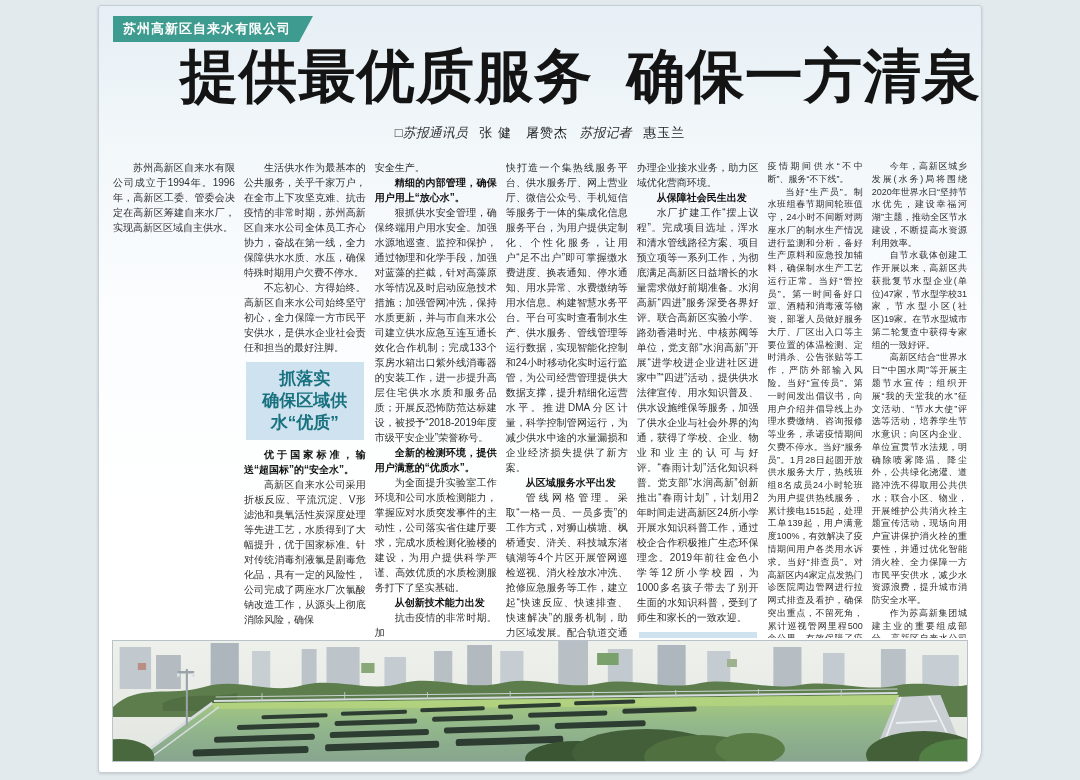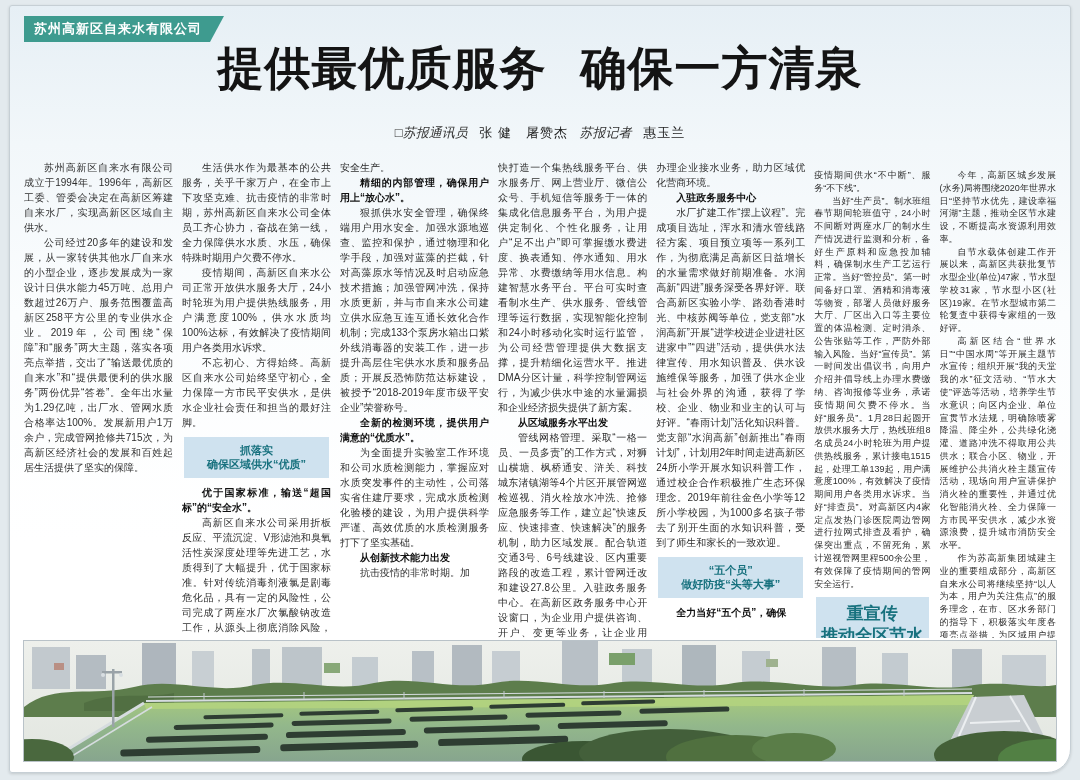--- a/index.html
+++ b/index.html
@@ -2,69 +2,69 @@
 <html><head>
 <meta charset="utf-8">
 <style>
   html,body{margin:0;padding:0;}
   body{
     width:1080px;height:780px;overflow:hidden;
     background:#e3eaee;
     font-family:"Liberation Sans","DejaVu Sans",sans-serif;
   }
   .page{
-    position:relative;width:1062px;height:768px;margin:5px auto 0 auto;
+    position:relative;width:884px;height:768px;margin:5px auto 0 auto;
     background:linear-gradient(180deg,#e6eff5 0%,#f2f7fa 18%,#fbfdfe 40%,#ffffff 70%);
     border:1px solid #c6cfd5;
     border-radius:3px 3px 24px 3px;
     box-shadow:0 1px 3px rgba(0,0,0,.15);
     padding:0;box-sizing:border-box;
   }
   
   .masthead{position:relative;height:150px;}
   .badge{
     position:absolute;left:14px;top:10px;
     background:#3e9b8f;color:#fff;
     font-size:13px;font-weight:bold;letter-spacing:1px;
     padding:4px 22px 4px 10px;
     clip-path:polygon(0 0,100% 0,93% 100%,0 100%);
   }
   .headline{
     position:absolute;left:0;right:0;top:32px;
-    text-align:center;
+    text-align:right;
     font-family:"DejaVu Serif","Liberation Serif",serif;
-    font-weight:900;font-size:46px;color:#141414;
+    font-weight:900;font-size:58px;color:#141414;
     letter-spacing:1px;white-space:nowrap;
   }
   .headline .hl2{margin-left:34px;}
   .byline{
     position:absolute;left:0;right:0;top:118px;
     text-align:center;font-size:13px;color:#222;
   }
   .byline .lbl{font-family:"Liberation Serif","DejaVu Serif",serif;font-style:italic;color:#333;margin:16px 4px;}
   .byline .nm{font-weight:normal;margin:0 4px;letter-spacing:1px;}
   
   .cols{
     display:flex;gap:9px;
     padding:4px 14px 0 14px;
     height:482px;box-sizing:border-box;
   }
   .col{
     flex:1.28 1 0;overflow:hidden;
     font-size:10px;line-height:1.5;color:#2e2e2e;
     text-align:justify;
   }
-  .col.narrow{flex:1 1 0;font-size:9px;line-height:1.42;margin-top:9px;}
+  .col.narrow{flex:1 1 0;font-size:9px;line-height:1.42;}
   .col p{margin:0;text-indent:2em;}
   .col p.pc{text-indent:0;}
   .col p.bold,.col p.boldc{font-weight:bold;color:#111;}
   .colhead{
     margin:7px 2px 7px 2px;padding:6px 2px;
     background:#cfe2ef;color:#17717e;
-    font-weight:bold;font-size:11px;line-height:1.3;
+    font-weight:bold;font-size:17px;line-height:1.3;
     text-align:center;text-indent:0;
   }
   .narrow .colhead{font-size:17px;}
   
   .photo{
     margin:2px 13px 0 13px;height:122px;
     border:1px solid #b9c2c8;box-sizing:border-box;
     overflow:hidden;background:#e9ece8;
   }
   .photo svg{display:block;width:100%;height:100%;}
@@ -83,25 +83,23 @@
       <span class="lbl">□苏报通讯员</span>
       <span class="nm">张 健　屠赞杰</span>
       <span class="lbl">苏报记者</span>
       <span class="nm">惠玉兰</span>
     </div>
   </div>
 
   <div class="cols">
       <div class="col">
         <p class="p">苏州高新区自来水有限公司成立于1994年。1996年，高新区工委、管委会决定在高新区筹建自来水厂，实现高新区区域自主供水。</p>
-        <p class="p">公司经过20多年的建设和发展，从一家转供其他水厂自来水的小型企业，逐步发展成为一家设计日供水能力45万吨、总用户数超过26万户、服务范围覆盖高新区258平方公里的专业供水企业。2019年，公司围绕“保障”和“服务”两大主题，落实各项亮点举措，交出了“输送最优质的自来水”和“提供最便利的供水服务”两份优异“答卷”。全年出水量为1.29亿吨，出厂水、管网水质合格率达100%。发展新用户1万余户，完成管网抢修共715次，为高新区经济社会的发展和百姓起居生活提供了坚实的保障。</p>
       </div>
       <div class="col">
         <p class="p">生活供水作为最基本的公共服务，关乎千家万户，在全市上下攻坚克难、抗击疫情的非常时期，苏州高新区自来水公司全体员工齐心协力，奋战在第一线，全力保障供水水质、水压，确保特殊时期用户欠费不停水。</p>
-        <p class="p">疫情期间，高新区自来水公司正常开放供水服务大厅，24小时轮班为用户提供热线服务，用户满意度100%，供水水质均100%达标，有效解决了疫情期间用户各类用水诉求。</p>
         <p class="p">不忘初心、方得始终。高新区自来水公司始终坚守初心，全力保障一方市民平安供水，是供水企业社会责任和担当的最好注脚。</p>
         <div class="colhead">
           <div>抓落实</div>
           <div>确保区域供水“优质”</div>
         </div>
         <p class="bold">优于国家标准，输送“超国标”的“安全水”。</p>
         <p class="p">高新区自来水公司采用折板反应、平流沉淀、V形滤池和臭氧活性炭深度处理等先进工艺，水质得到了大幅提升，优于国家标准。针对传统消毒剂液氯是剧毒危化品，具有一定的风险性，公司完成了两座水厂次氯酸钠改造工作，从源头上彻底消除风险，确保</p>
       </div>
       <div class="col">
         <p class="pc">安全生产。</p>
@@ -112,21 +110,21 @@
         <p class="bold">从创新技术能力出发</p>
         <p class="p">抗击疫情的非常时期。加</p>
       </div>
       <div class="col">
         <p class="pc">快打造一个集热线服务平台、供水服务厅、网上营业厅、微信公众号、手机短信等服务于一体的集成化信息服务平台，为用户提供定制化、个性化服务，让用户“足不出户”即可掌握缴水费进度、换表通知、停水通知、用水异常、水费缴纳等用水信息。构建智慧水务平台。平台可实时查看制水生产、供水服务、管线管理等运行数据，实现智能化控制和24小时移动化实时运行监管，为公司经营管理提供大数据支撑，提升精细化运营水平。推进DMA分区计量，科学控制管网运行，为减少供水中途的水量漏损和企业经济损失提供了新方案。</p>
         <p class="bold">从区域服务水平出发</p>
         <p class="p">管线网格管理。采取“一格一员、一员多责”的工作方式，对狮山横塘、枫桥通安、浒关、科技城东渚镇湖等4个片区开展管网巡检巡视、消火栓放水冲洗、抢修应急服务等工作，建立起“快速反应、快速排查、快速解决”的服务机制，助力区域发展。配合轨道交通3号、6号线建设、区内重要路段的改造工程，累计管网迁改和建设27.8公里。入驻政务服务中心。在高新区政务服务中心开设窗口，为企业用户提供咨询、开户、变更等业务，让企业用户“只进一扇门”即可</p>
       </div>
       <div class="col">
         <p class="pc">办理企业接水业务，助力区域优化营商环境。</p>
-        <p class="bold">入驻政务服务中心</p>
+        <p class="bold">从保障社会民生出发</p>
         <p class="p">水厂扩建工作“摆上议程”。完成项目选址，浑水和清水管线路径方案、项目预立项等一系列工作，为彻底满足高新区日益增长的水量需求做好前期准备。水润高新“四进”服务深受各界好评。联合高新区实验小学、路劲香港时光、中核苏阀等单位，党支部“水润高新”开展“进学校进企业进社区进家中”“四进”活动，提供供水法律宣传、用水知识普及、供水设施维保等服务，加强了供水企业与社会外界的沟通，获得了学校、企业、物业和业主的认可与好评。“春雨计划”活化知识科普。党支部“水润高新”创新推出“春雨计划”，计划用2年时间走进高新区24所小学开展水知识科普工作，通过校企合作积极推广生态环保理念。2019年前往金色小学等12所小学校园，为1000多名孩子带去了别开生面的水知识科普，受到了师生和家长的一致欢迎。</p>
         <div class="colhead">
           <div>“五个员”</div>
           <div>做好防疫“头等大事”</div>
         </div>
         <p class="bold">全力当好“五个员”，确保</p>
       </div>
       <div class="col narrow">
         <p class="pc">疫情期间供水“不中断”、服务“不下线”。</p>
         <p class="p">当好“生产员”。制水班组春节期间轮班值守，24小时不间断对两座水厂的制水生产情况进行监测和分析，备好生产原料和应急投加辅料，确保制水生产工艺运行正常。当好“管控员”。第一时间备好口罩、酒精和消毒液等物资，部署人员做好服务大厅、厂区出入口等主要位置的体温检测、定时消杀、公告张贴等工作，严防外部输入风险。当好“宣传员”。第一时间发出倡议书，向用户介绍并倡导线上办理水费缴纳、咨询报修等业务，承诺疫情期间欠费不停水。当好“服务员”。1月28日起圆开放供水服务大厅，热线班组8名成员24小时轮班为用户提供热线服务，累计接电1515起，处理工单139起，用户满意度100%，有效解决了疫情期间用户各类用水诉求。当好“排查员”。对高新区内4家定点发热门诊医院周边管网进行拉网式排查及看护，确保突出重点，不留死角，累计巡视管网里程500余公里，有效保障了疫情期间的管网安全运行。</p>

